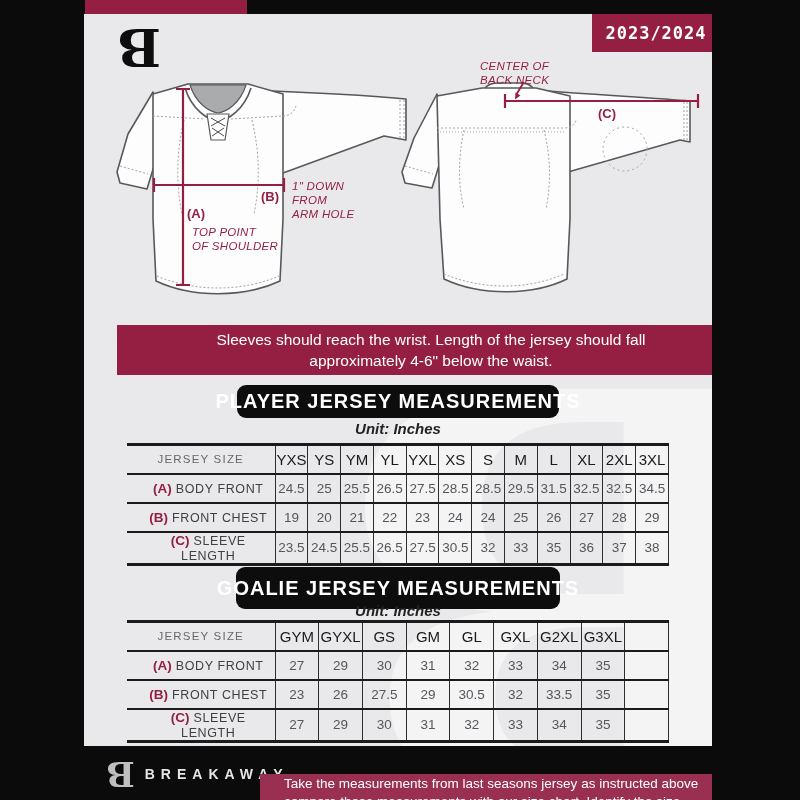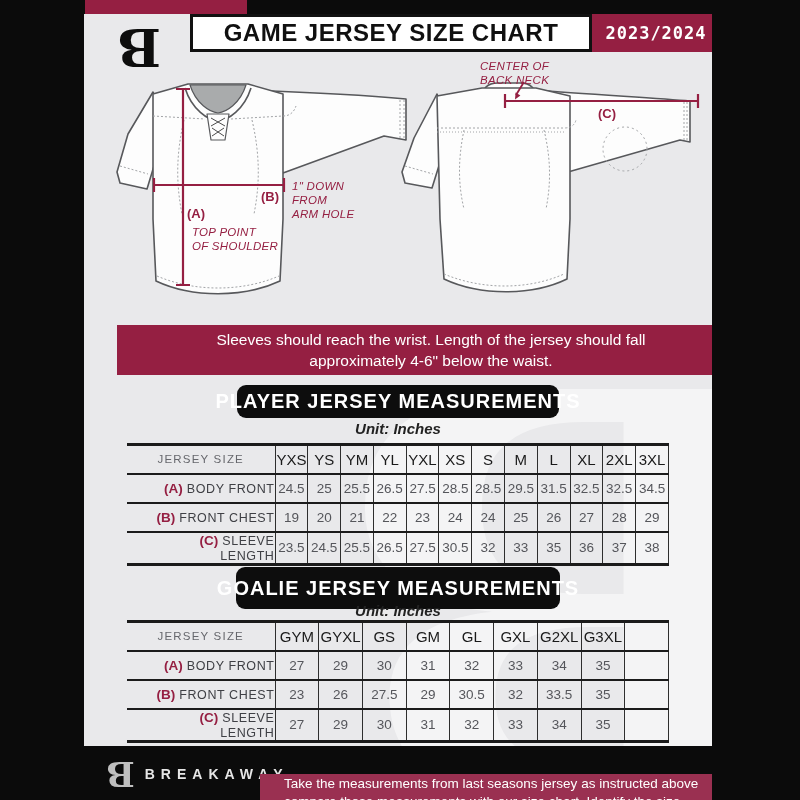--- a/index.html
+++ b/index.html
@@ -88,21 +88,21 @@
   #player-table{top:429px;}
   #goalie-table{top:606px;}
   .size-table th,.size-table td{height:29px;text-align:center;padding:0;font-weight:normal;}
   .size-table thead tr{border-bottom:2.5px solid #1b1b1b;}
   .size-table tbody tr+tr{border-top:2px solid #1b1b1b;margin-top:26px;}
   .size-table th:not(:first-child),.size-table td:not(:first-child){border-left:1.6px solid #2e2e2e;}
   .size-table col.label-col{width:148px;}
   .label-head{font-size:11.5px;letter-spacing:1.2px;color:#66676c;font-weight:500;}
   .size-head{font-size:15px;font-weight:bold;color:#1a1a1a;}
   .size-table td{font-size:13.5px;color:#55565b;}
-  .size-table td.row-label{text-align:right;padding-left:15px;}
+  .size-table td.row-label{text-align:center;padding-left:15px;}
   .row-label .prefix{font-weight:bold;color:var(--accent);font-size:13.5px;}
   .row-label .lbl{color:#3f4045;font-size:12.5px;letter-spacing:.6px;}
   
   .footer-brand{
     position:absolute;left:106px;top:752px;height:44px;z-index:2;
     display:flex;align-items:center;gap:10px;
   }
   .footer-brand .b-glyph{
     font-family:"DejaVu Serif",serif;font-weight:bold;font-size:34px;color:#bfbfbf;
     transform:rotate(180deg);line-height:1;display:block;
@@ -117,23 +117,20 @@
 </head>
 <body>
 
 <div class="top-strip"></div>
 
 <div class="content">
   <div class="watermark">B</div>
 
   <div class="logo-mark">
     <span>B</span>
-  </div>
-  <div class="title-box">
-    <h1>GAME JERSEY SIZE CHART</h1>
   </div>
   <div class="season-box">
     <span>2023/2024</span>
   </div>
 
   <div class="diagram">
     <svg width="628" height="272" viewBox="0 0 628 272">
 
       <g stroke="#57585b" stroke-width="1.6" fill="#fdfdfd" stroke-linejoin="round">
         <path d="M165,36 C220,38 290,42 322,45 L322,86 L300,82 L199,119 Z"></path>

